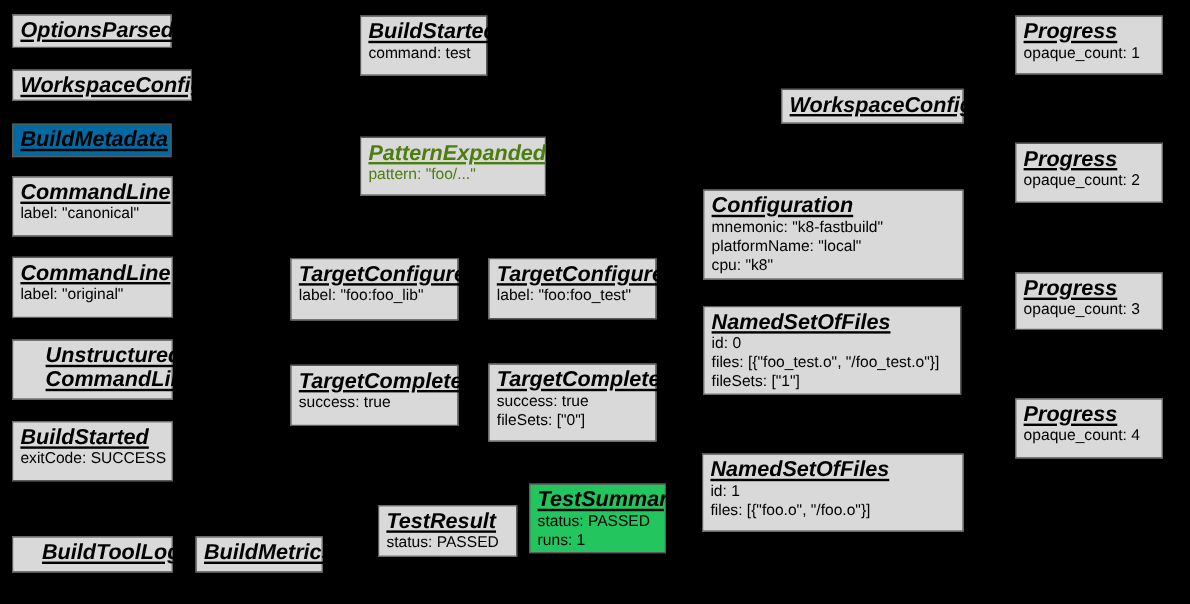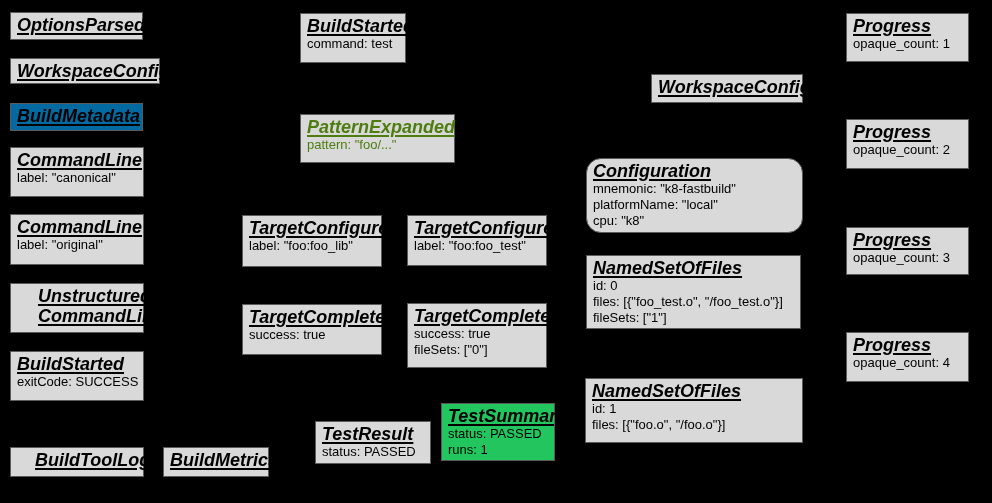--- a/index.html
+++ b/index.html
@@ -107,21 +107,21 @@
       <div class="event-box-field">fileSets: ["0"]</div>
     </div>
     <div class="event-box" style="left: 441px; top: 403px; width: 114px; height: 58px; background: #22c55e; border-color: rgb(91, 91, 91); color: rgb(0, 0, 0);">
     <div class="event-box-title">TestSummary</div>
   <div class="event-box-field">status: PASSED</div>
       <div class="event-box-field">runs: 1</div>
     </div>
     <div class="event-box" style="left: 651px; top: 74px; width: 152px; height: 29px; background: rgb(217, 217, 217); border-color: rgb(91, 91, 91); color: rgb(0, 0, 0);">
     <div class="event-box-title">WorkspaceConfig</div>
   </div>
-    <div class="event-box" style="left: 586px; top: 158px; width: 217px; height: 75px; background: rgb(217, 217, 217); border-color: rgb(91, 91, 91); color: rgb(0, 0, 0); border-radius: 15px;">
+    <div class="event-box" style="left: 586px; top: 158px; width: 217px; height: 75px; background: rgb(217, 217, 217); border-color: rgb(91, 91, 91); color: rgb(0, 0, 0);">
     <div class="event-box-title">Configuration</div>
   <div class="event-box-field">mnemonic: "k8-fastbuild"</div>
       <div class="event-box-field">platformName: "local"</div>
       <div class="event-box-field">cpu: "k8"</div>
     </div>
     <div class="event-box" style="left: 586px; top: 255px; width: 215px; height: 74px; background: rgb(217, 217, 217); border-color: rgb(91, 91, 91); color: rgb(0, 0, 0);">
     <div class="event-box-title">NamedSetOfFiles</div>
   <div class="event-box-field">id: 0</div>
       <div class="event-box-field">files: [{"foo_test.o", "/foo_test.o"}]</div>
       <div class="event-box-field">fileSets: ["1"]</div>

